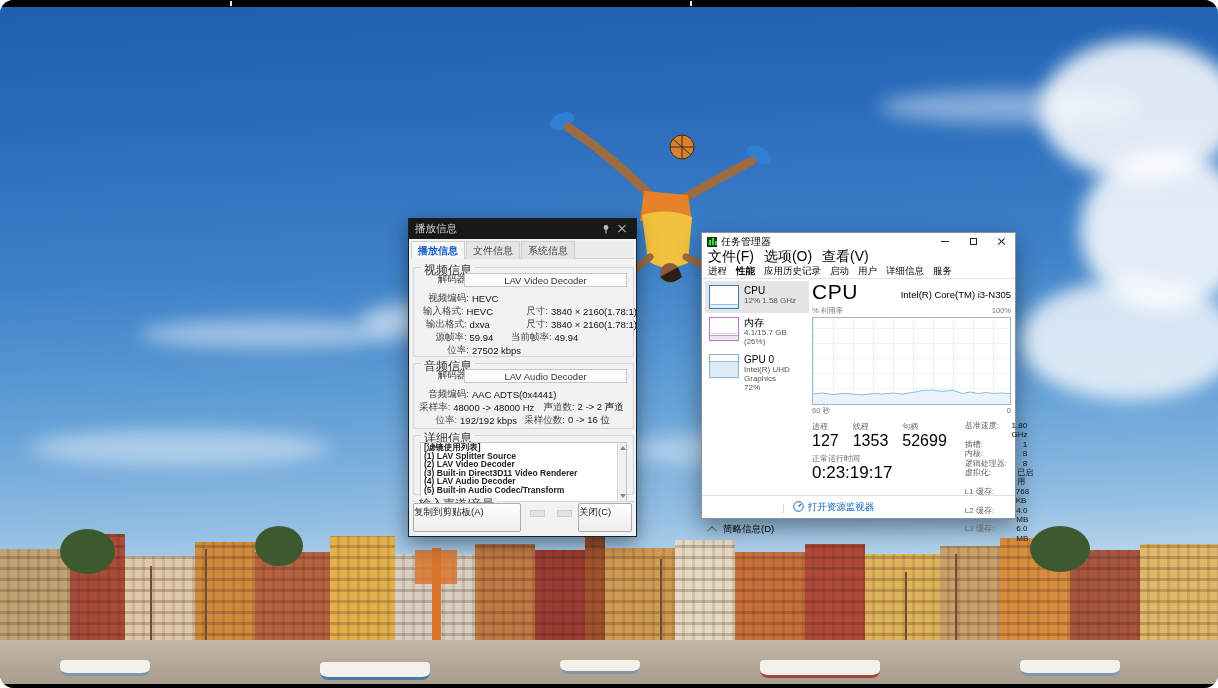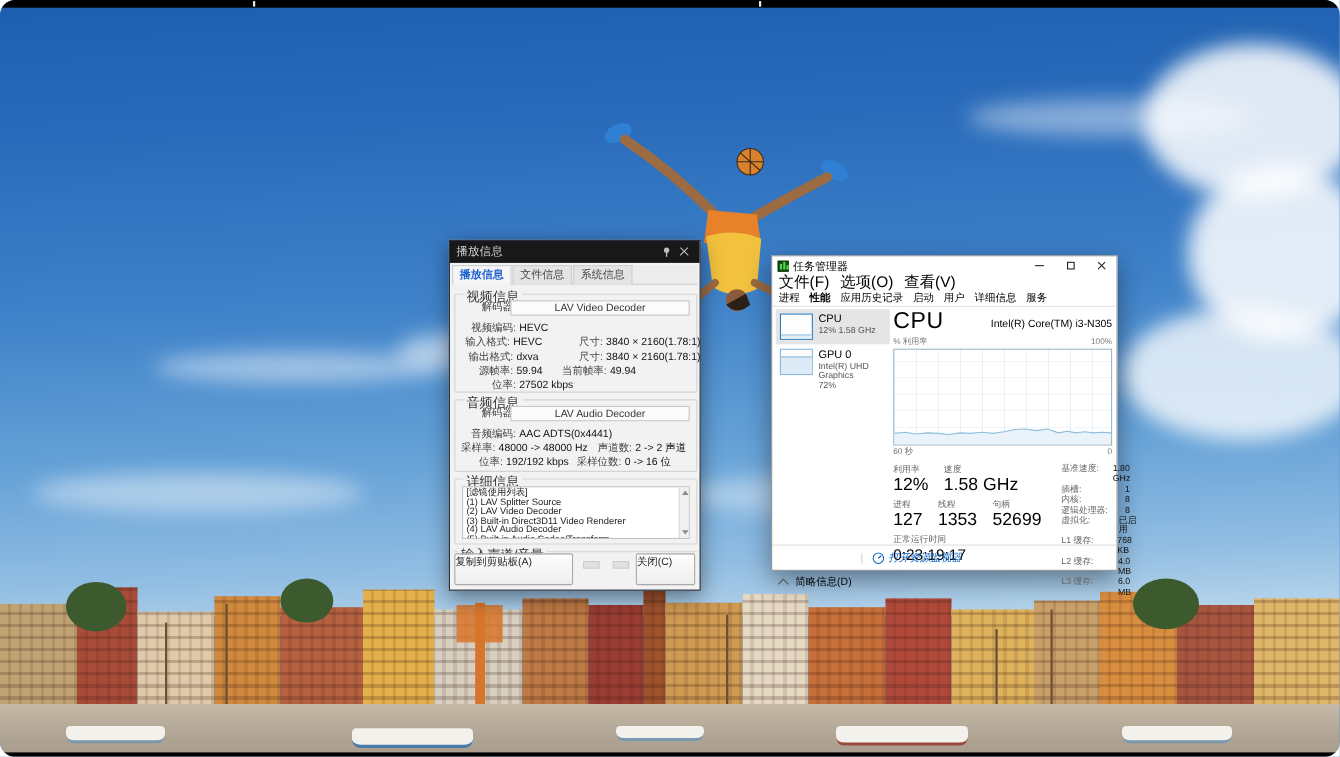--- a/index.html
+++ b/index.html
@@ -95,30 +95,30 @@
   .axis-top { display:flex; font-size:7.5px; color:#777; margin-top:3px; }
   .axis-top span:last-child { margin-left:auto; }
   .graph { position:relative; width:100%; height:88px; border:1px solid #9db8cb; margin-top:1px;
            background-image:repeating-linear-gradient(90deg, rgba(160,200,230,.25) 0 1px, transparent 1px 20px),
                             repeating-linear-gradient(0deg, rgba(160,200,230,.18) 0 1px, transparent 1px 15px); }
   .axis-bottom { display:flex; font-size:7.5px; color:#777; margin-top:1px; }
   .axis-bottom span:last-child { margin-left:auto; }
   .stats { position:relative; margin-top:5px; display:flex; }
   .stat-lbl { font-size:8px; color:#666; }
   .stat-big { font-size:16px; font-weight:300; line-height:18px; }
-  .stat-med { font-size:14px; font-weight:300; line-height:15px; }
+  .stat-med { font-size:17px; font-weight:300; line-height:15px; }
   .big-row { display:flex; gap:14px; margin-bottom:3px; }
   .rcol { margin-left:18px; font-size:8px; }
   .rrow { display:flex; line-height:9.4px; }
   .rrow .rl { width:58px; color:#666; }
   .rrow .rv { color:#111; }
   .tm-footer { position:absolute; left:0; bottom:0; right:0; height:23px; border-top:1px solid #e0e0e0; display:flex; align-items:center; padding-left:8px; font-size:9.5px; }
   .chev { width:7px; height:7px; border-left:1.4px solid #555; border-top:1.4px solid #555; transform:rotate(45deg) translateY(2px); margin-right:6px; }
   .fsep { color:#ccc; margin:0 8px; }
-  .rm-link { color:#0b62c4; display:flex; align-items:center; gap:4px;font-style:italic; }
+  .rm-link { color:#0b62c4; display:flex; gap:4px; }
 </style>
 </head>
 <body>
 
 <div class="desktop">
   <div class="sky"></div>
 
   <div class="cloud" style="left:1040px;top:40px;width:200px;height:140px;"></div>
   <div class="cloud" style="left:1080px;top:150px;width:170px;height:160px;"></div>
   <div class="cloud" style="left:1020px;top:280px;width:220px;height:120px;opacity:.9;"></div>
@@ -263,21 +263,21 @@
       <div class="row" style="top:50px;">
         <span class="lbl">位率:</span>
         <span class="val">192/192 kbps</span>
         <span class="lbl2">采样位数:</span>
         <span class="val2">0 -&gt; 16 位</span>
       </div>
     </div>
 
     <div class="grp" style="top:216px;height:60px;">
       <span class="grp-title">详细信息</span>
-      <div class="listbox" style="top:6px;height:48px;">
+      <div class="listbox" style="top:6px;height:60px;font-weight:bold;">
         <div class="ln">[滤镜使用列表]</div>
         <div class="ln">(1) LAV Splitter Source</div>
         <div class="ln">(2) LAV Video Decoder</div>
         <div class="ln">(3) Built-in Direct3D11 Video Renderer</div>
         <div class="ln">(4) LAV Audio Decoder</div>
         <div class="ln">(5) Built-in Audio Codec/Transform</div>
 
         <div class="sbar">
             <i class="up"></i>
             <i class="dn"></i>
@@ -343,20 +343,30 @@
       <div class="side-item sel">
         <span class="thumb t-cpu">
             <i></i>
           </span>
         <span class="side-text">
           <span class="side-name" style="display:block;">CPU</span>
           <span class="side-detail" style="display:block;">12% 1.58 GHz</span>
         </span>
       </div>
       <div class="side-item">
+        <span class="thumb t-mem">
+            <i></i>
+            <b></b>
+          </span>
+        <span class="side-text">
+          <span class="side-name" style="display:block;">内存</span>
+          <span class="side-detail" style="display:block;">4.1/15.7 GB (26%)</span>
+        </span>
+      </div>
+      <div class="side-item">
         <span class="thumb t-gpu">
             <i></i>
           </span>
         <span class="side-text">
           <span class="side-name" style="display:block;">GPU 0</span>
           <span class="side-detail" style="display:block;">Intel(R) UHD Graphics</span>
           <span class="side-detail" style="display:block;">72%</span>
         </span>
       </div>
     </div>
@@ -376,30 +386,20 @@
           <path d="M0 76 L10 75 L20 76.5 L30 75.5 L40 76 L50 77 L60 75.5 L70 76 L80 75 L90 76 L100 74.5 L110 72.5 L120 72 L130 73.5 L140 72 L150 75.5 L158 74 L166 75.5 L174 74.5 L182 75.5 L190 75 L198 75.5" fill="none" stroke="#8fbcda" stroke-width="1"></path>
         </svg>
       </div>
       <div class="axis-bottom">
         <span>60 秒</span>
         <span>0</span>
       </div>
 
       <div class="stats">
         <div class="lcol">
-          <div class="big-row">
-            <span>
-              <span class="stat-lbl" style="display:block;">利用率</span>
-              <span class="stat-big">12%</span>
-            </span>
-            <span>
-              <span class="stat-lbl" style="display:block;">速度</span>
-              <span class="stat-big">1.58 GHz</span>
-            </span>
-          </div>
           <div class="big-row">
             <span>
               <span class="stat-lbl" style="display:block;">进程</span>
               <span class="stat-big">127</span>
             </span>
             <span>
               <span class="stat-lbl" style="display:block;">线程</span>
               <span class="stat-big">1353</span>
             </span>
             <span>

